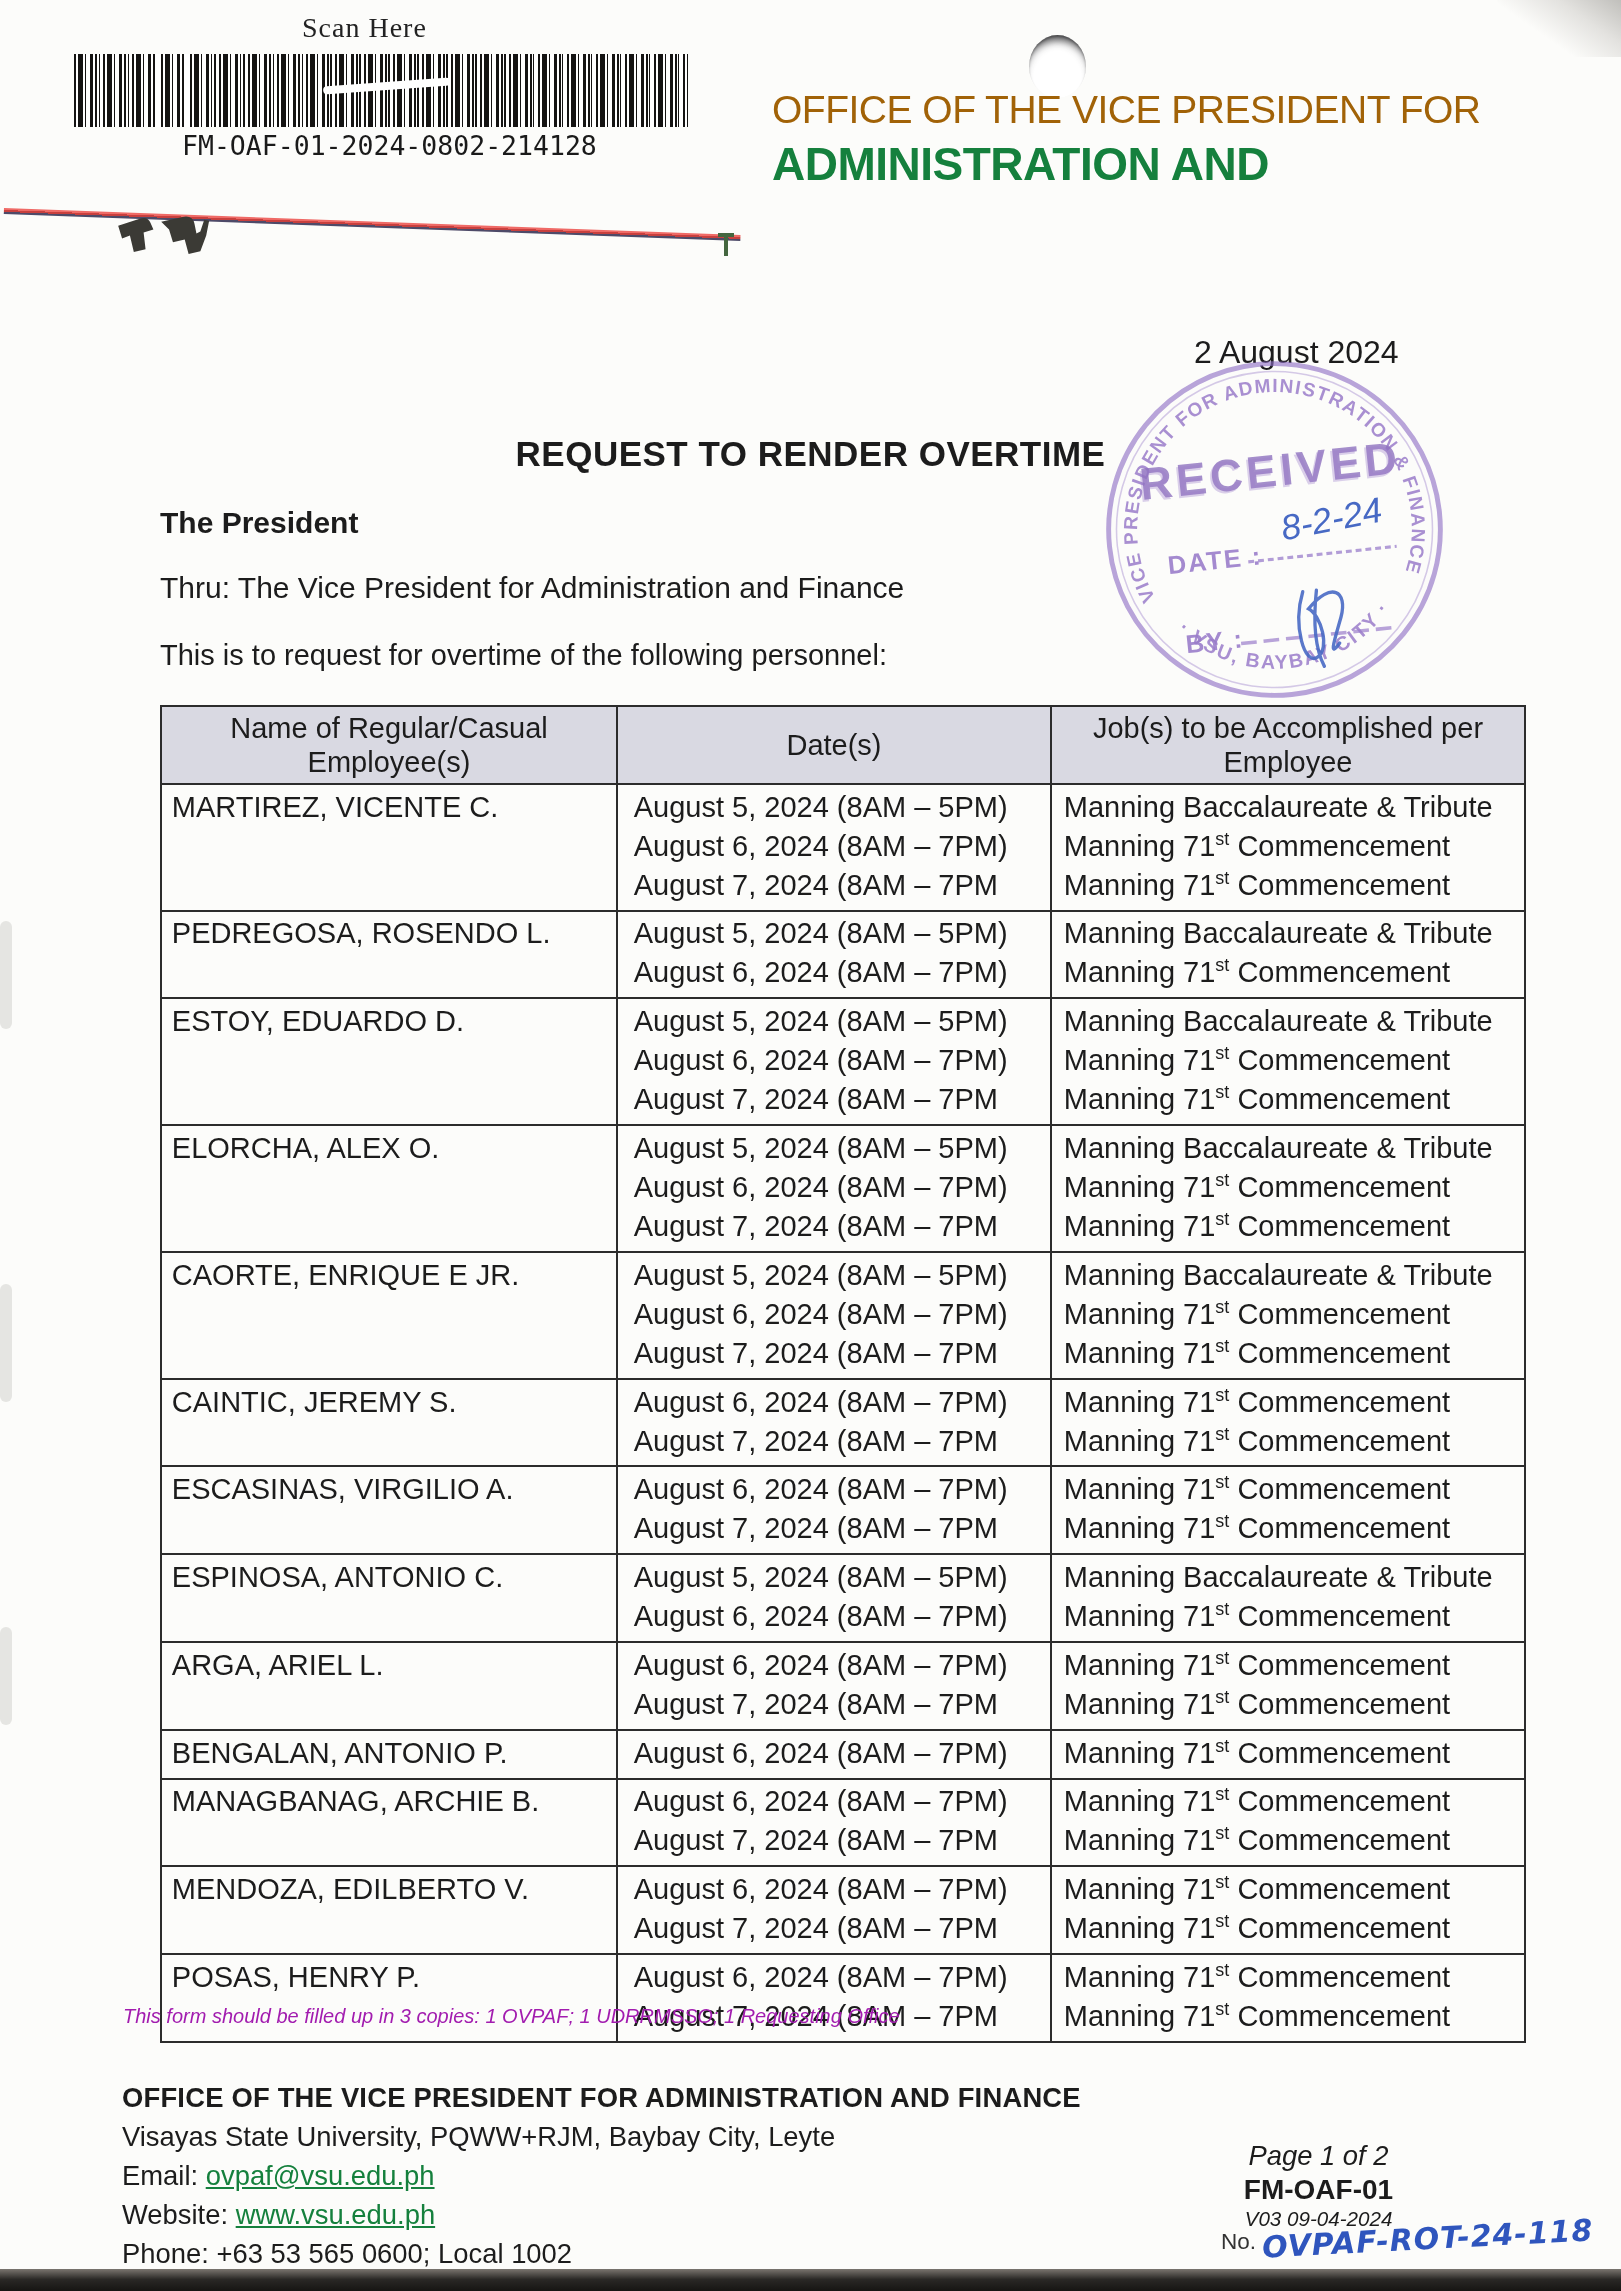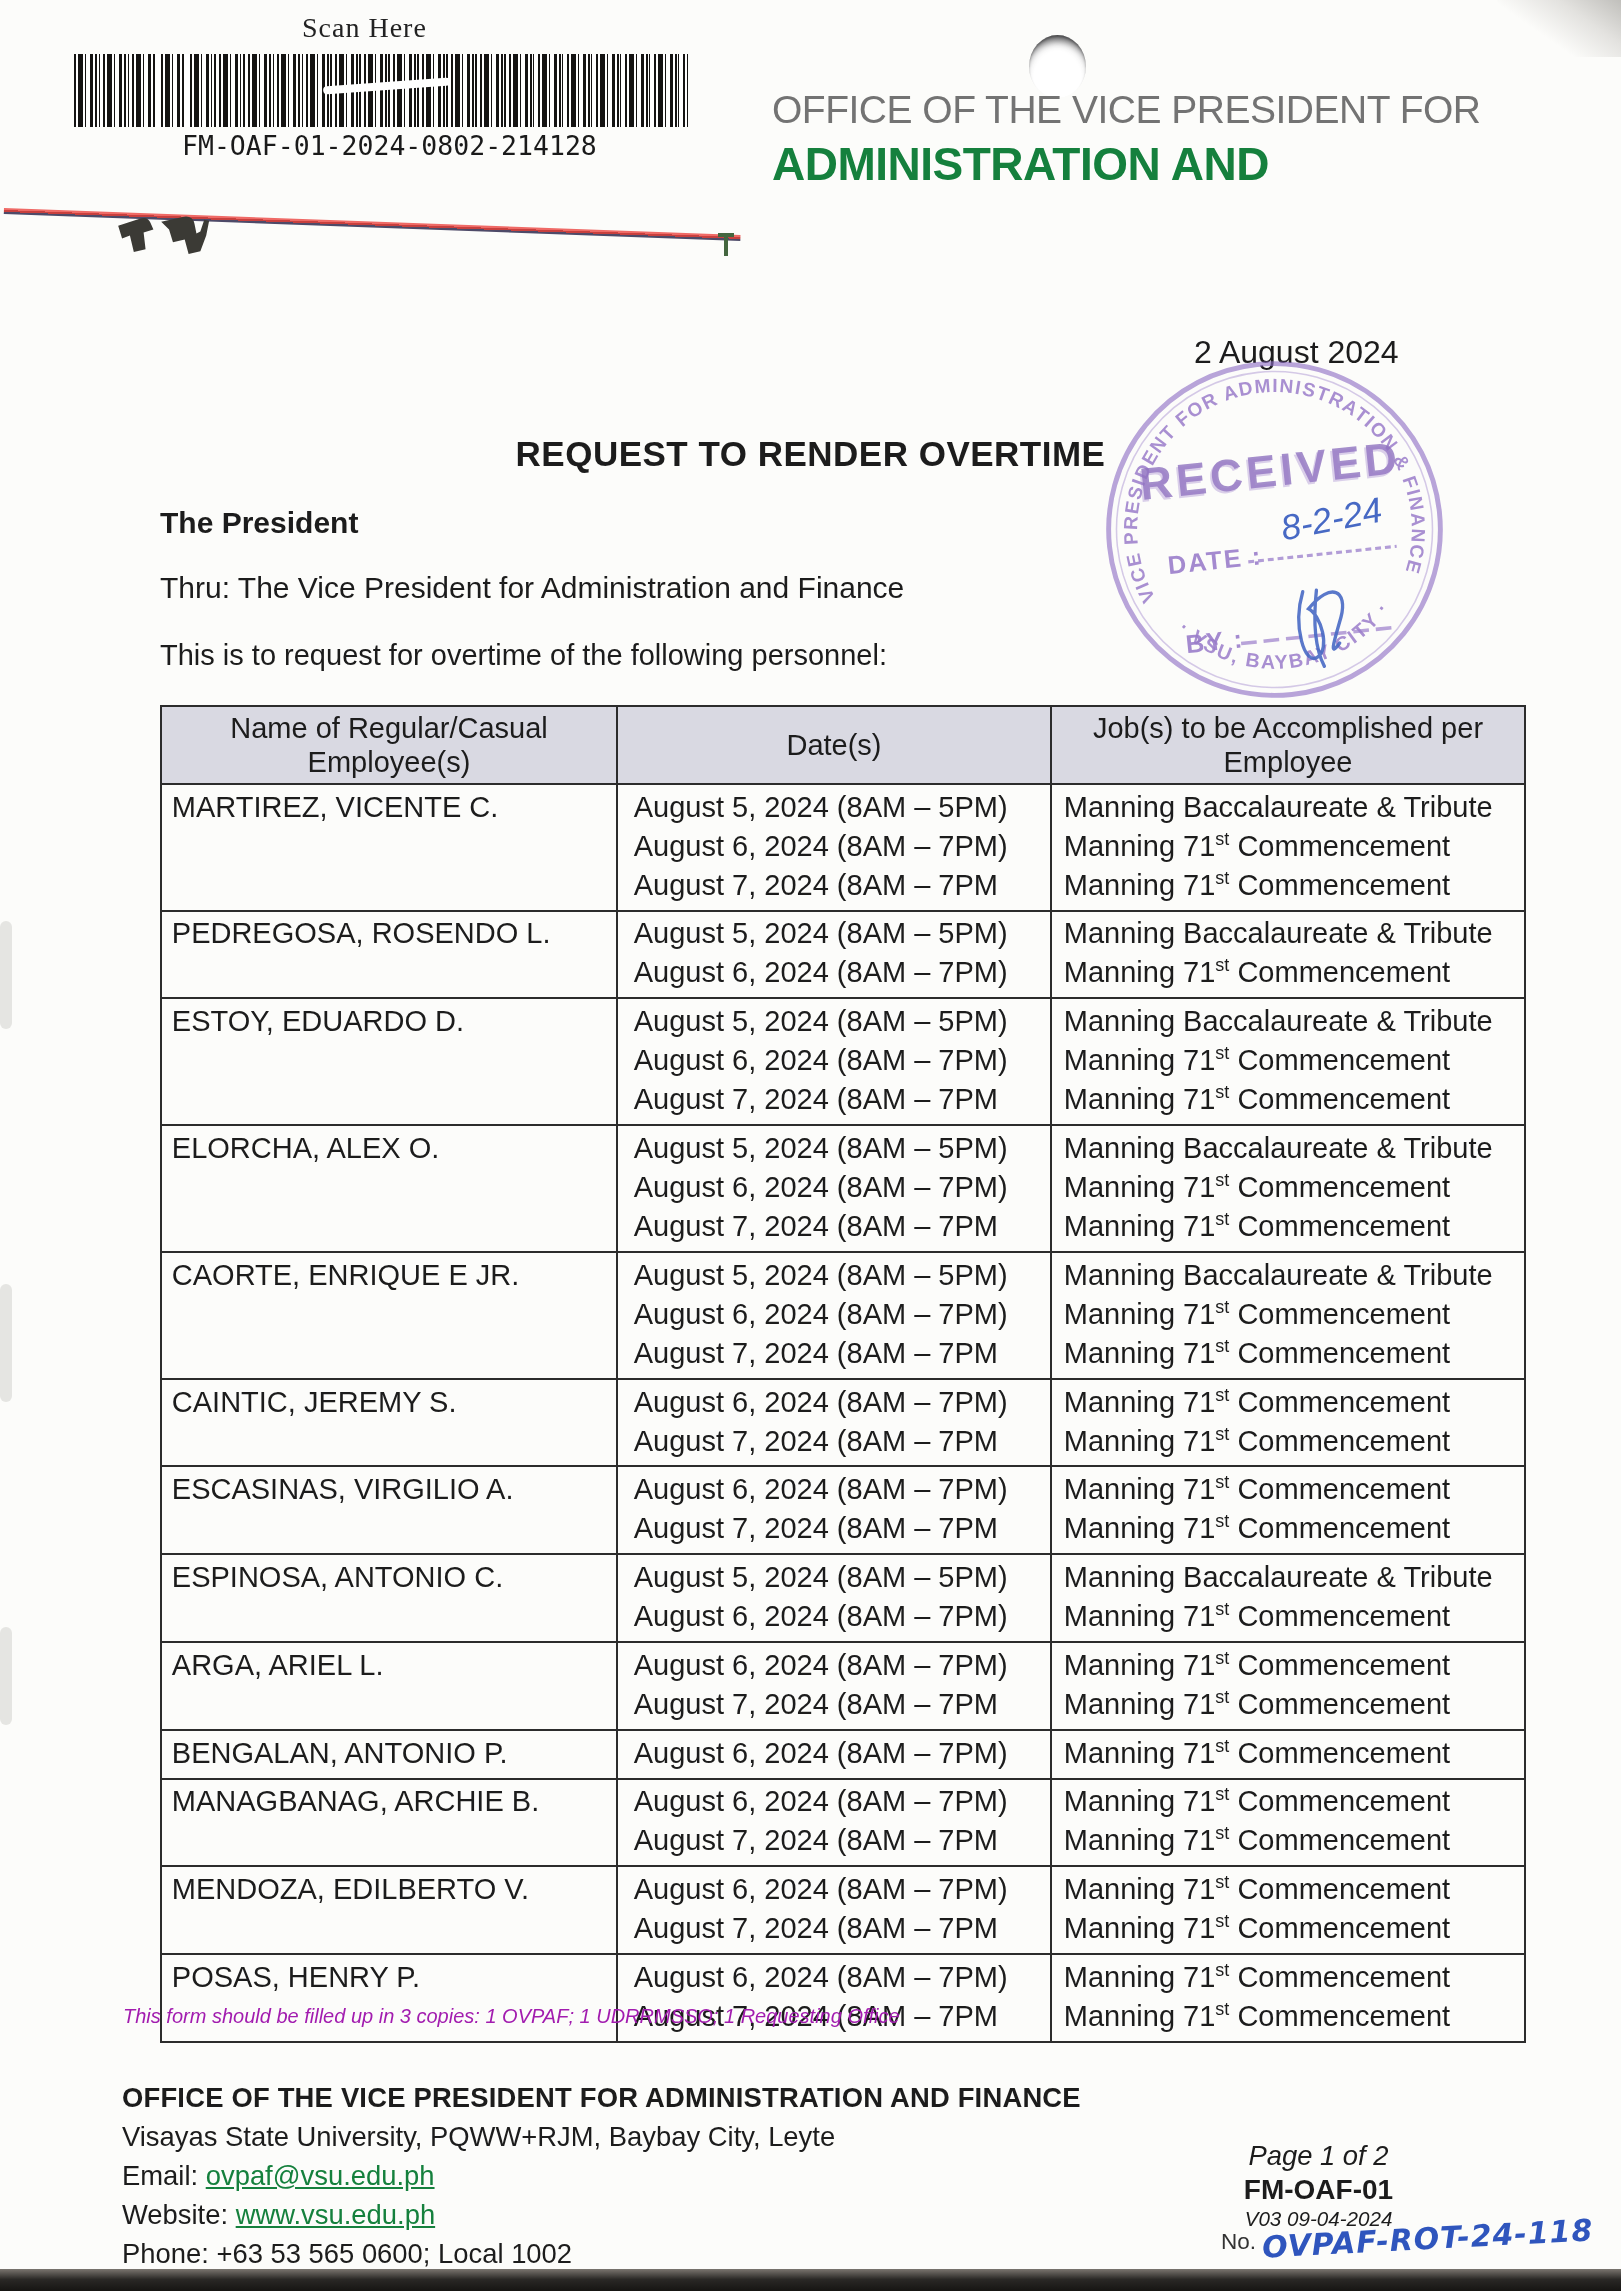--- a/index.html
+++ b/index.html
@@ -24,21 +24,21 @@
   .stray-t:after{content:"";position:absolute;left:5.9px;top:0;width:3.9px;height:22.5px;background:#44663f;}
   .hole-punch{left:1029px;top:35px;width:57px;height:63px;border-radius:50%;background:#fff;
     box-shadow:inset 0 10.8px 8.8px -5.9px rgba(40,40,42,.85), inset 0 2px 2px rgba(0,0,0,.25);}
   .page-curl{right:0;top:0;width:137px;height:57px;
     background:linear-gradient(215deg,#b9b8b4 0%,#e3e2df 35%,rgba(250,250,248,0) 65%);}
   .edge-smudge{left:0;width:11.8px;background:rgba(110,110,108,.16);border-radius:5.9px;}
   .bottom-edge{left:0;bottom:0;width:1621px;height:23.5px;
     background:linear-gradient(180deg,#7a756f 0,#2a2826 45%,#141311 100%);}
 
   
-  .lh1{left:772px;top:88px;font-size:39px;letter-spacing:-0.5px;color:#737373;font-weight:400;}
+  .lh1{left:772px;top:88px;font-size:39px;letter-spacing:-0.5px;color:#a16207;font-weight:400;}
   .lh2{left:772px;top:137px;font-size:46px;font-weight:800;letter-spacing:-0.5px;color:#15803d;line-height:55px;}
 
   .doc-date{left:1194px;top:334px;font-size:32px;}
 
   .doc-title{left:0;top:434px;width:1621px;text-align:center;font-size:35px;font-weight:700;letter-spacing:0.5px;}
   .addressee{left:160px;top:506px;font-size:30px;font-weight:700;}
   .thru{left:160px;top:571px;font-size:30px;font-weight:400;}
   .intro{left:160px;top:639px;font-size:29px;}
 
   

